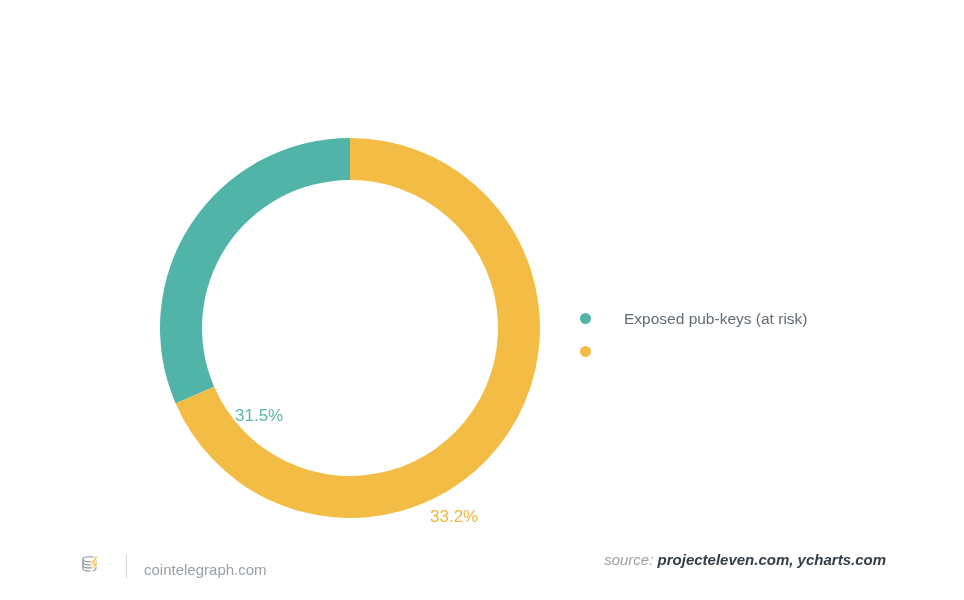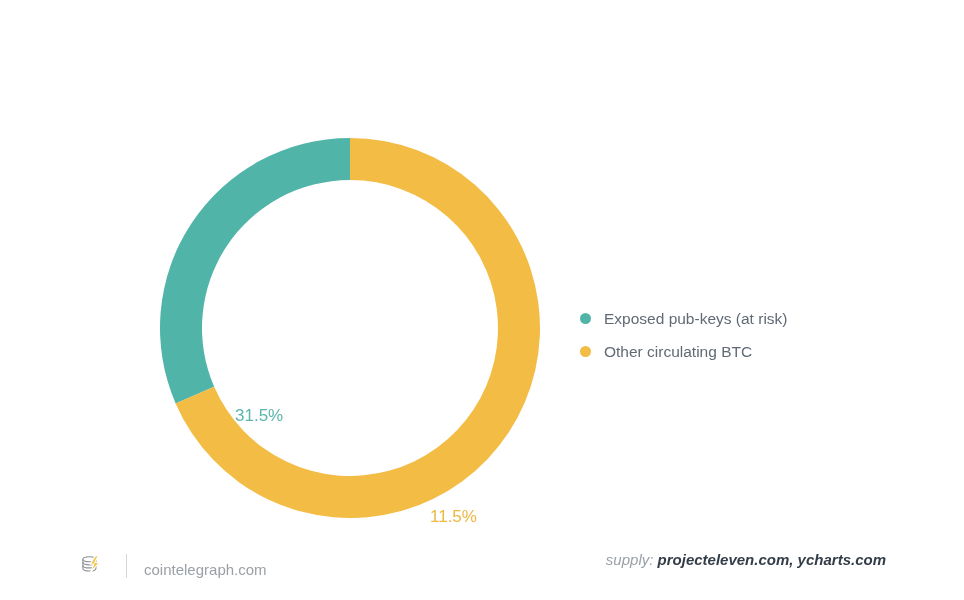--- a/index.html
+++ b/index.html
@@ -58,20 +58,21 @@
   
   .legend {
     position: absolute;
     left: 580px;
     top: 302px;
   }
   .legend-row {
     display: flex;
     align-items: center;
     height: 33px;
+    gap: 20px;
   }
   .legend-dot {
     width: 11px;
     height: 11px;
     border-radius: 50%;
     flex: 0 0 auto;
   }
   .legend-label {
     margin-left: 13px;
     font-size: 15.5px;
@@ -135,31 +136,30 @@
     <svg class="donut-svg" viewBox="0 0 380 380">
       <g>
 
         <path id="slice-0" d="M 15.626621120043609 265.45809922060835 A 190 190 0 0 1 190 0 L 190 42 A 148 148 0 0 0 54.17231539877082 248.77788781394756 Z" fill="#50b5a8"></path>
 
         <path id="slice-1" d="M 190 0 A 190 190 0 1 1 15.626621120043552 265.45809922060823 L 54.17231539877076 248.77788781394747 A 148 148 0 1 0 190 42 Z" fill="#f3bc45"></path>
       </g>
     </svg>
 
     <div class="slice-label teal">31.5%</div>
-    <div class="slice-label amber">11.5%</div>
+    <div class="slice-label amber">33.2%</div>
   </div>
 
   <div class="legend">
     <div class="legend-row">
       <span class="legend-dot" id="legend-dot-0" style="background: rgb(80, 181, 168);"></span>
       <span class="legend-label">Exposed pub-keys (at risk)</span>
     </div>
     <div class="legend-row">
       <span class="legend-dot" id="legend-dot-1" style="background: rgb(243, 188, 69);"></span>
-      <span class="legend-label">Other circulating BTC</span>
     </div>
   </div>
 
   <div class="footer">
     <div class="brand">
       <span class="brand-logo">
         <svg width="28" height="28" viewBox="0 0 28 28" aria-hidden="true">
           <g fill="none" stroke="#8d9398" stroke-width="1.15">
             <ellipse cx="11.4" cy="9.2" rx="6.5" ry="2.5"></ellipse>
             <path d="M4.9 9.2v3.1c0 1.38 2.91 2.5 6.5 2.5s6.5-1.12 6.5-2.5V9.2"></path>
@@ -167,18 +167,18 @@
             <path d="M4.9 15.4v3.1c0 1.38 2.91 2.5 6.5 2.5s6.5-1.12 6.5-2.5v-3.1"></path>
           </g>
           <path d="M17.6 5.6 L11.9 14.1 L15.9 14.1 L12.4 22.6 L21.2 12.5 L16.8 12.5 L20.4 5.6 Z" fill="#f3c84b" stroke="#ffffff" stroke-width="1.1" stroke-linejoin="round"></path>
         </svg>
       </span>
       <span class="brand-divider"></span>
       <span class="brand-name">cointelegraph.com</span>
     </div>
 
     <div class="source">
-      <span class="source-prefix">supply:</span>
+      <span class="source-prefix">source:</span>
       <span class="source-value">projecteleven.com, ycharts.com</span>
     </div>
   </div>
 
 </div>
 
 </body></html>

